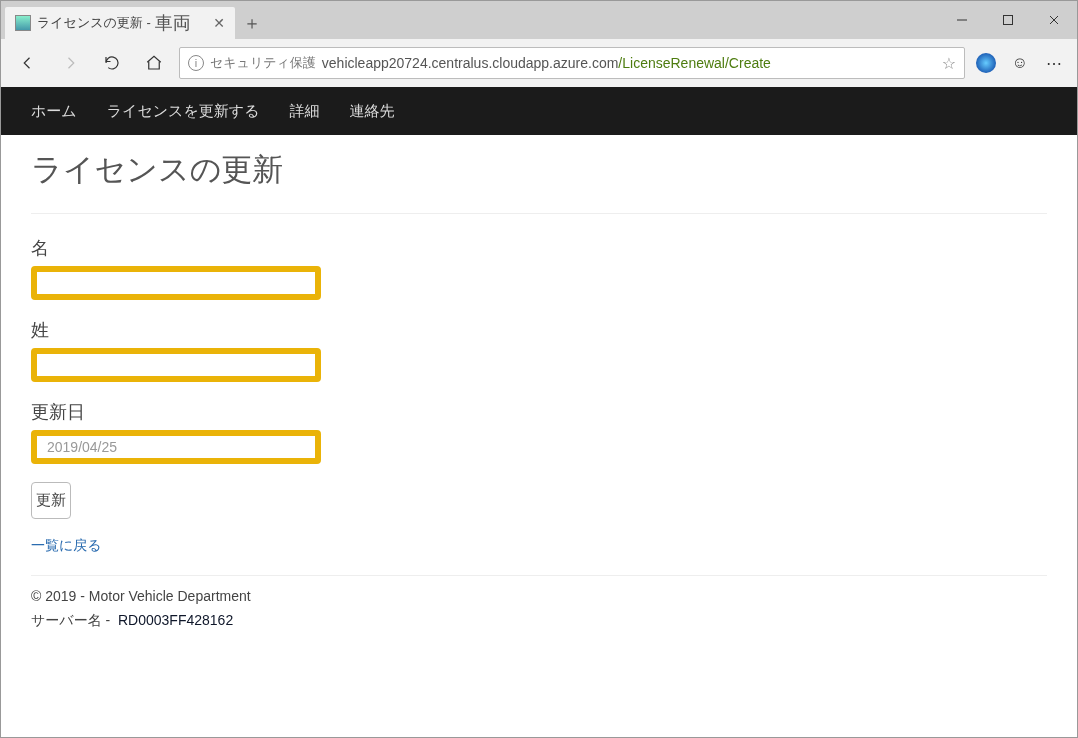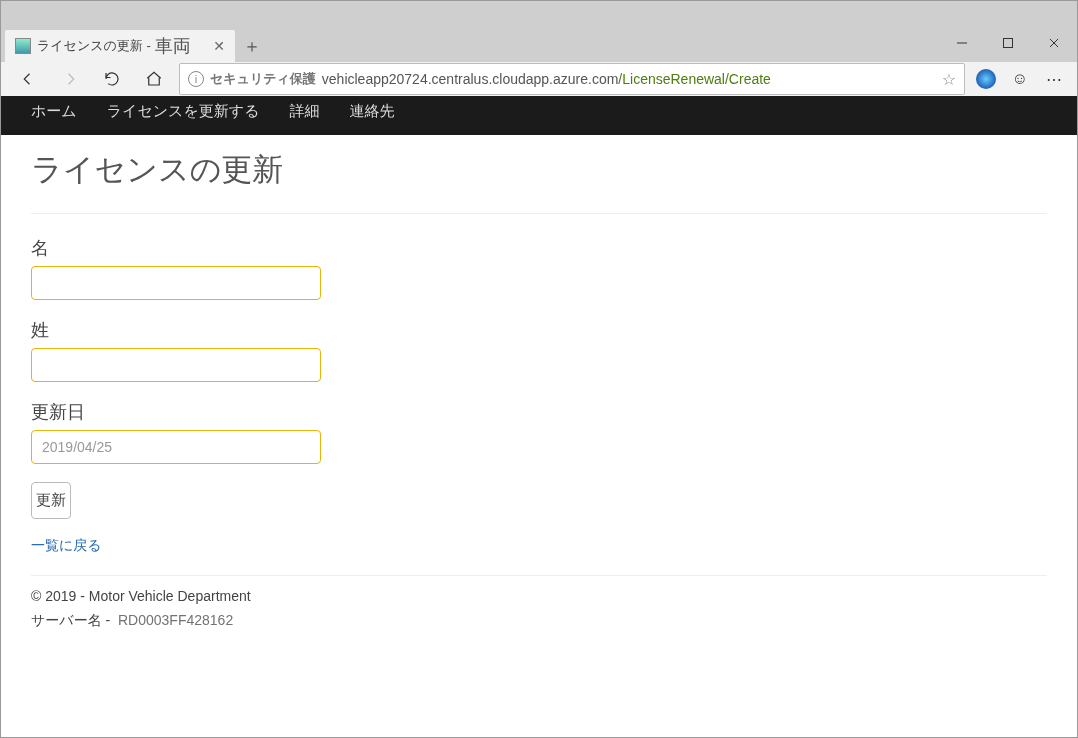--- a/index.html
+++ b/index.html
@@ -18,21 +18,20 @@
       background: #cfcfcf;
       height: 86px;
       display: flex;
       flex-direction: column;
     }
     .titlebar {
       height: 38px;
       display: flex;
       align-items: flex-start;
       background: #cfcfcf;
-      margin-top: 23px;
     }
     .tab-strip {
       display: flex;
       align-items: flex-end;
       height: 38px;
       padding-left: 4px;
     }
     .browser-tab {
       background: #f2f2f2;
       height: 32px;
@@ -98,21 +97,21 @@
       padding: 0 8px;
       gap: 6px;
       font-size: 14px;
       color:#555;
     }
     .addr-info-icon {
       width:16px; height:16px; border:1px solid #888; border-radius:50%;
       display:flex; align-items:center; justify-content:center;
       font-size:11px; color:#888;
     }
-    .addr-sec { color:#777; font-size: 13px; font-weight: bold; }
+    .addr-sec { color:#777; font-size: 13px; }
     .addr-url { color:#555; }
     .addr-url .path { color:#4d7c0f; }
     .addr-star { margin-left:auto; color:#888; font-size:16px; }
     .toolbar-icon {
       width:26px; height:26px;
       display:flex; align-items:center; justify-content:center;
       font-size:16px; color:#333;
     }
     .ext-icon {
       width:20px; height:20px; border-radius:50%;
@@ -145,39 +144,39 @@
     .form-label {
       display:block;
       font-size: 13px;
       color: #555;
       margin-bottom: 4px;
     }
     .form-label.large { font-size: 18px; color:#444; margin-bottom: 6px; }
     .form-control {
       width: 290px;
       height: 34px;
-      border: 1px solid #eab308;
+      border: 6px solid #eab308;
       border-radius: 4px;
       padding: 4px 10px;
       font-size: 14px;
       color: #999;
       background:#fff;
     }
     .btn {
       border: 1px solid #bbb;
       background: #fff;
       border-radius: 4px;
       padding: 8px 4px;
       font-size: 15px;
       color:#444;
     }
     .link { color: #2b6cb0; font-size: 14px; text-decoration:none; }
     .footer-divider { border-top:1px solid #eee; margin: 20px 0 12px 0; }
     .footer-line { font-size: 14px; color:#444; margin-bottom: 8px; }
-    .footer-line .val { color:#737373;margin-top:34px; }
+    .footer-line .val { color:#0f172a;margin-top:34px; }
   </style>
 </head>
 <body>
 
 <div class="browser-chrome">
   <div class="titlebar">
     <div class="tab-strip">
       <div class="browser-tab">
         <span class="favicon"></span>
         <span class="tab-title-wrap">

